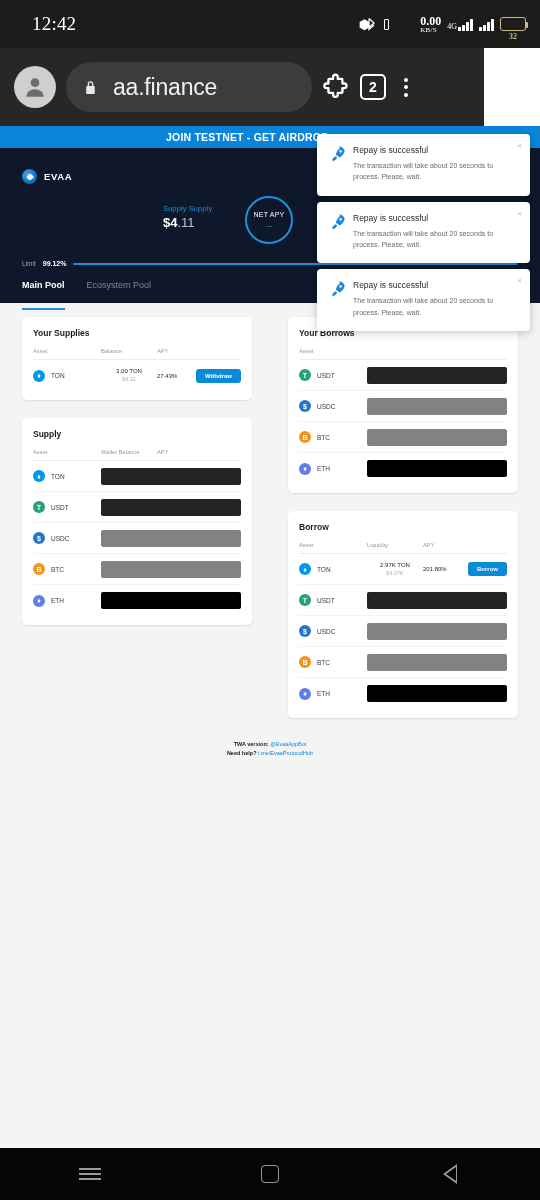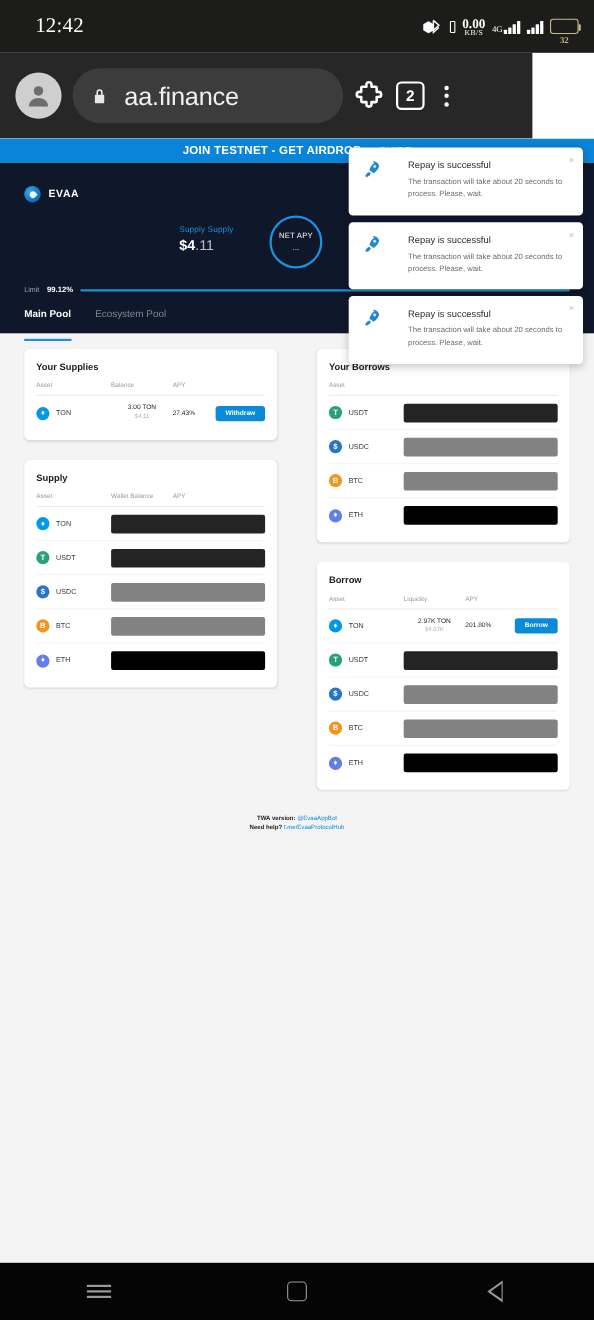--- a/index.html
+++ b/index.html
@@ -13,21 +13,21 @@
   
   .statusbar {
     position: absolute; top: 0; left: 0; width: 540px; height: 48px;
     background: #1c1c1a; color: #fff; display: flex; align-items: center;
     padding: 0 14px;
     font-family: Liberation Serif, serif;
   }
   .clock { font-size: 19px; letter-spacing: .2px; margin-left: 18px; }
   .status-right { margin-left: auto; display: flex; align-items: center; gap: 6px; }
   .bt-icon { font-size: 13px; line-height: 1; }
-  .kbs { text-align: center; line-height: 1.0; }
+  .kbs { text-align: left; line-height: 1.0; margin-left: 25px; }
   .kbs .num { font-size: 12px; font-weight: bold; display: block; }
   .kbs .unit { font-size: 7px; display: block; letter-spacing: .3px; }
   .net { display: flex; align-items: flex-end; gap: 1px; height: 13px; }
   .net i { display: block; width: 3px; background: #fff; border-radius: .5px; }
   .net i:nth-child(1){height:4px}.net i:nth-child(2){height:6px}
   .net i:nth-child(3){height:9px}.net i:nth-child(4){height:12px}
   .gtag { font-size: 8px; vertical-align: top; margin-right: 1px; }
   .sigwrap { display: flex; align-items: flex-end; }
   .batt {
     border: 1px solid #c8bb8a; border-radius: 3px; width: 26px; height: 14px;
@@ -148,21 +148,21 @@
   .r-black { background: #000; }
 
   .footer { text-align: center; margin-top: 22px; font-size: 5.5px; line-height: 1.7; }
   .footer .k { color: #1b1b1b; font-weight: bold; }
   .footer .v { color: #0b8ad8; }
 
   
   .toasts { position: absolute; top: 8px; right: 10px; width: 213px; display: flex; flex-direction: column; gap: 6px; z-index: 50; }
   .toast {
     background: #fff; border-radius: 4px; box-shadow: 0 2px 8px rgba(0,0,0,.22);
-    padding: 11px 12px 13px 12px; position: relative; display: flex; gap: 24px;
+    padding: 11px 12px 13px 12px; position: relative; display: flex; gap: 6px;
   }
   .rocket { width: 18px; height: 18px; flex: 0 0 auto; }
   .toast-body { flex: 1; }
   .toast-title { font-size: 8.5px; color: #2b2b2b; }
   .toast-text { font-size: 7px; color: #6b6b6b; line-height: 1.62; margin-top: 5px; }
   .toast-close { position: absolute; top: 8px; right: 8px; color: #b5b5b5; font-size: 8px; cursor: pointer; line-height: 1; }
 
   
   .navbar {
     position: absolute; bottom: 0; left: 0; width: 540px; height: 52px;

